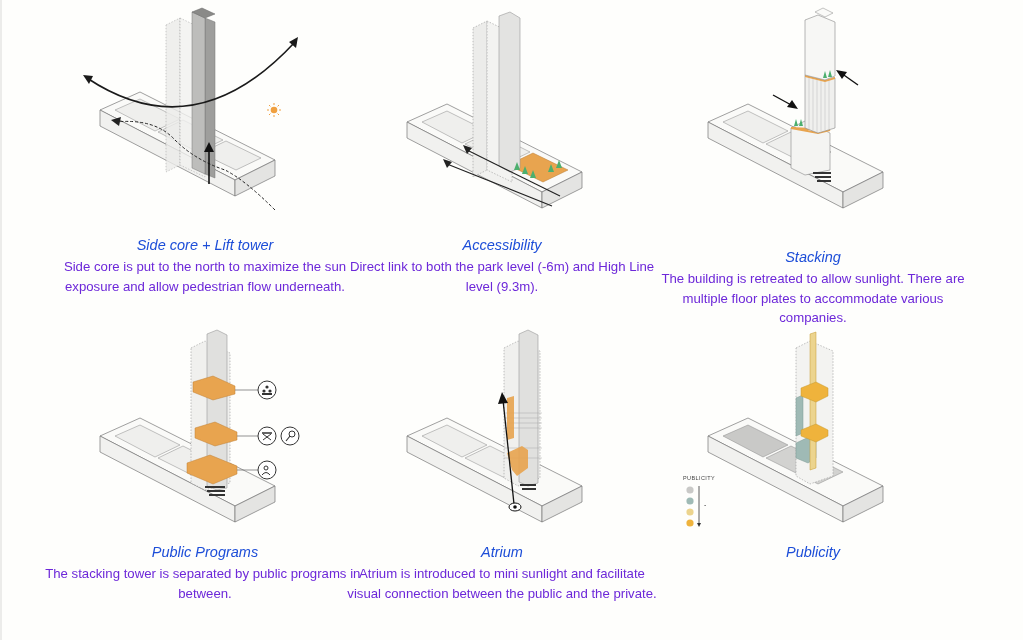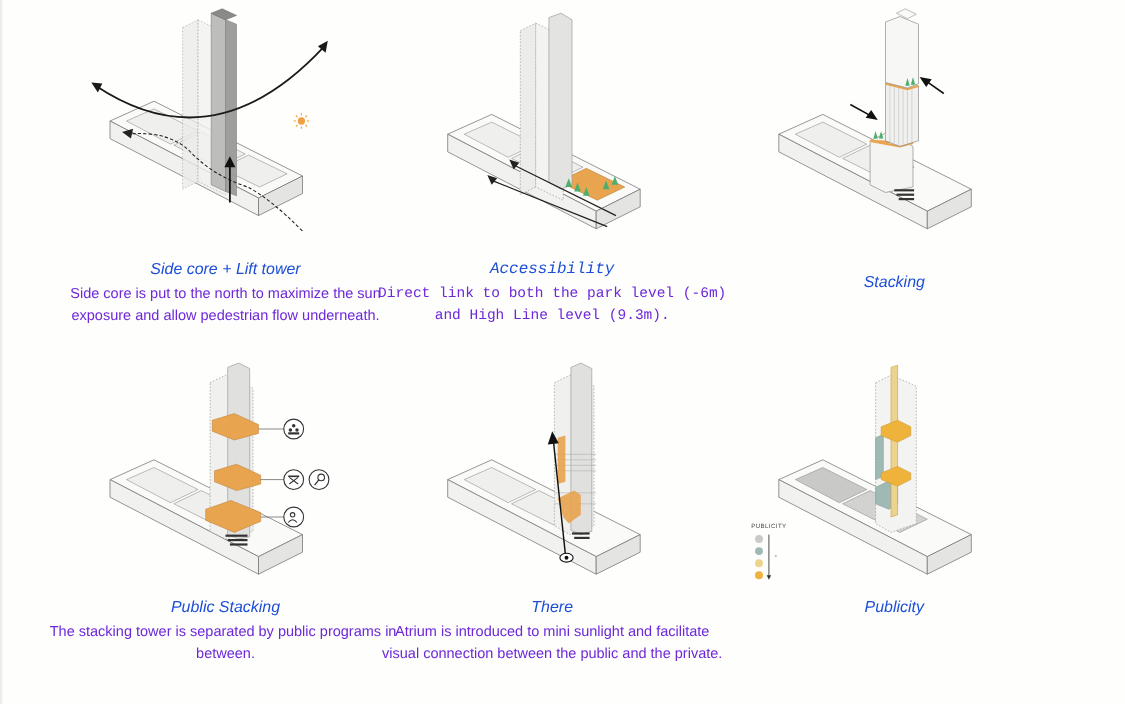--- a/index.html
+++ b/index.html
@@ -95,21 +95,21 @@
         <polygon points="206,172 209,164 212,172"></polygon>
       <polygon points="214,168 217,160 220,168"></polygon>
     </g>
     <g stroke="#222" stroke-width="1.1" fill="none">
       <line x1="218" y1="196" x2="125" y2="150"></line>
       <line x1="210" y1="206" x2="105" y2="164"></line>
     </g>
     <polygon points="121,145 130,148 125,154" fill="#222"></polygon>
     <polygon points="101,159 110,162 105,168" fill="#222"></polygon>
   </svg>
-  <div class="caption" style="top:236px;font-family:Liberation Mono, monospace;">
+  <div class="caption" style="top:236px;">
     <div class="title">Accessibility</div>
     <div class="desc">Direct link to both the park level (-6m) and High Line level (9.3m).</div>
   </div>
 </div>
 
 <div class="panel" style="left:653px; top:0;">
   <svg class="diagram" viewBox="0 0 320 228" width="320" height="228">
     <g>
       <polygon points="55,122 95,104 230,172 190,192" fill="#fafaf8" stroke="#777" stroke-width="0.7"></polygon>
       <polygon points="55,122 190,192 190,208 55,138" fill="#f1f1ef" stroke="#777" stroke-width="0.7"></polygon>
@@ -150,20 +150,21 @@
     <polygon points="183,70 194,72 189,79" fill="#111"></polygon>
     <polygon points="145,109 134,107 139,100" fill="#111"></polygon>
     <g fill="#333">
       <rect x="160" y="172" width="18" height="2"></rect>
         <rect x="162" y="176" width="16" height="2"></rect>
         <rect x="164" y="180" width="14" height="2"></rect>
     </g>
   </svg>
   <div class="caption" style="top:248px;">
     <div class="title">Stacking</div>
+    <div class="desc">The building is retreated to allow sunlight. There are multiple floor plates to accommodate various companies.</div>
   </div>
 </div>
 
 <div class="panel" style="left:45px; top:318px;">
   <svg class="diagram" viewBox="0 0 320 228" width="320" height="228">
     <g>
       <polygon points="55,118 95,100 230,168 190,188" fill="#fafaf8" stroke="#777" stroke-width="0.7"></polygon>
       <polygon points="55,118 190,188 190,204 55,134" fill="#f1f1ef" stroke="#777" stroke-width="0.7"></polygon>
       <polygon points="190,188 230,168 230,184 190,204" fill="#e4e4e2" stroke="#777" stroke-width="0.7"></polygon>
       <polygon points="70,118 95,107 135,127 110,139" fill="#efefed" stroke="#888" stroke-width="0.5"></polygon>
@@ -206,21 +207,21 @@
       <circle cx="-1" cy="-2" r="2" fill="none" stroke="#333" stroke-width="1"></circle>
       <path d="M-5,5 Q-1,0 3,5" fill="none" stroke="#333" stroke-width="1"></path>
     </g>
     <g fill="#333">
       <rect x="160" y="168" width="20" height="2"></rect>
         <rect x="162" y="172" width="18" height="2"></rect>
         <rect x="164" y="176" width="16" height="2"></rect>
     </g>
   </svg>
   <div class="caption" style="top:225px;">
-    <div class="title">Public Stacking</div>
+    <div class="title">Public Programs</div>
     <div class="desc">The stacking tower is separated by public programs in-between.</div>
   </div>
 </div>
 
 <div class="panel" style="left:342px; top:318px;">
   <svg class="diagram" viewBox="0 0 320 228" width="320" height="228">
     <g>
       <polygon points="65,118 105,100 240,168 200,188" fill="#fafaf8" stroke="#777" stroke-width="0.7"></polygon>
       <polygon points="65,118 200,188 200,204 65,134" fill="#f1f1ef" stroke="#777" stroke-width="0.7"></polygon>
       <polygon points="200,188 240,168 240,184 200,204" fill="#e4e4e2" stroke="#777" stroke-width="0.7"></polygon>
@@ -248,21 +249,21 @@
     <g transform="translate(173,189)">
       <ellipse rx="6" ry="4" fill="#fff" stroke="#111" stroke-width="1"></ellipse>
       <circle r="1.8" fill="#111"></circle>
     </g>
     <g fill="#333">
       <rect x="178" y="166" width="16" height="2"></rect>
         <rect x="180" y="170" width="14" height="2"></rect>
     </g>
   </svg>
   <div class="caption" style="top:225px;">
-    <div class="title">There</div>
+    <div class="title">Atrium</div>
     <div class="desc">Atrium is introduced to mini sunlight and facilitate visual connection between the public and the private.</div>
   </div>
 </div>
 
 <div class="panel" style="left:653px; top:318px;">
   <svg class="diagram" viewBox="0 0 320 228" width="320" height="228">
     <g>
       <polygon points="55,118 95,100 230,168 190,188" fill="#fafaf8" stroke="#777" stroke-width="0.7"></polygon>
       <polygon points="55,118 190,188 190,204 55,134" fill="#f1f1ef" stroke="#777" stroke-width="0.7"></polygon>
       <polygon points="190,188 230,168 230,184 190,204" fill="#e4e4e2" stroke="#777" stroke-width="0.7"></polygon>

